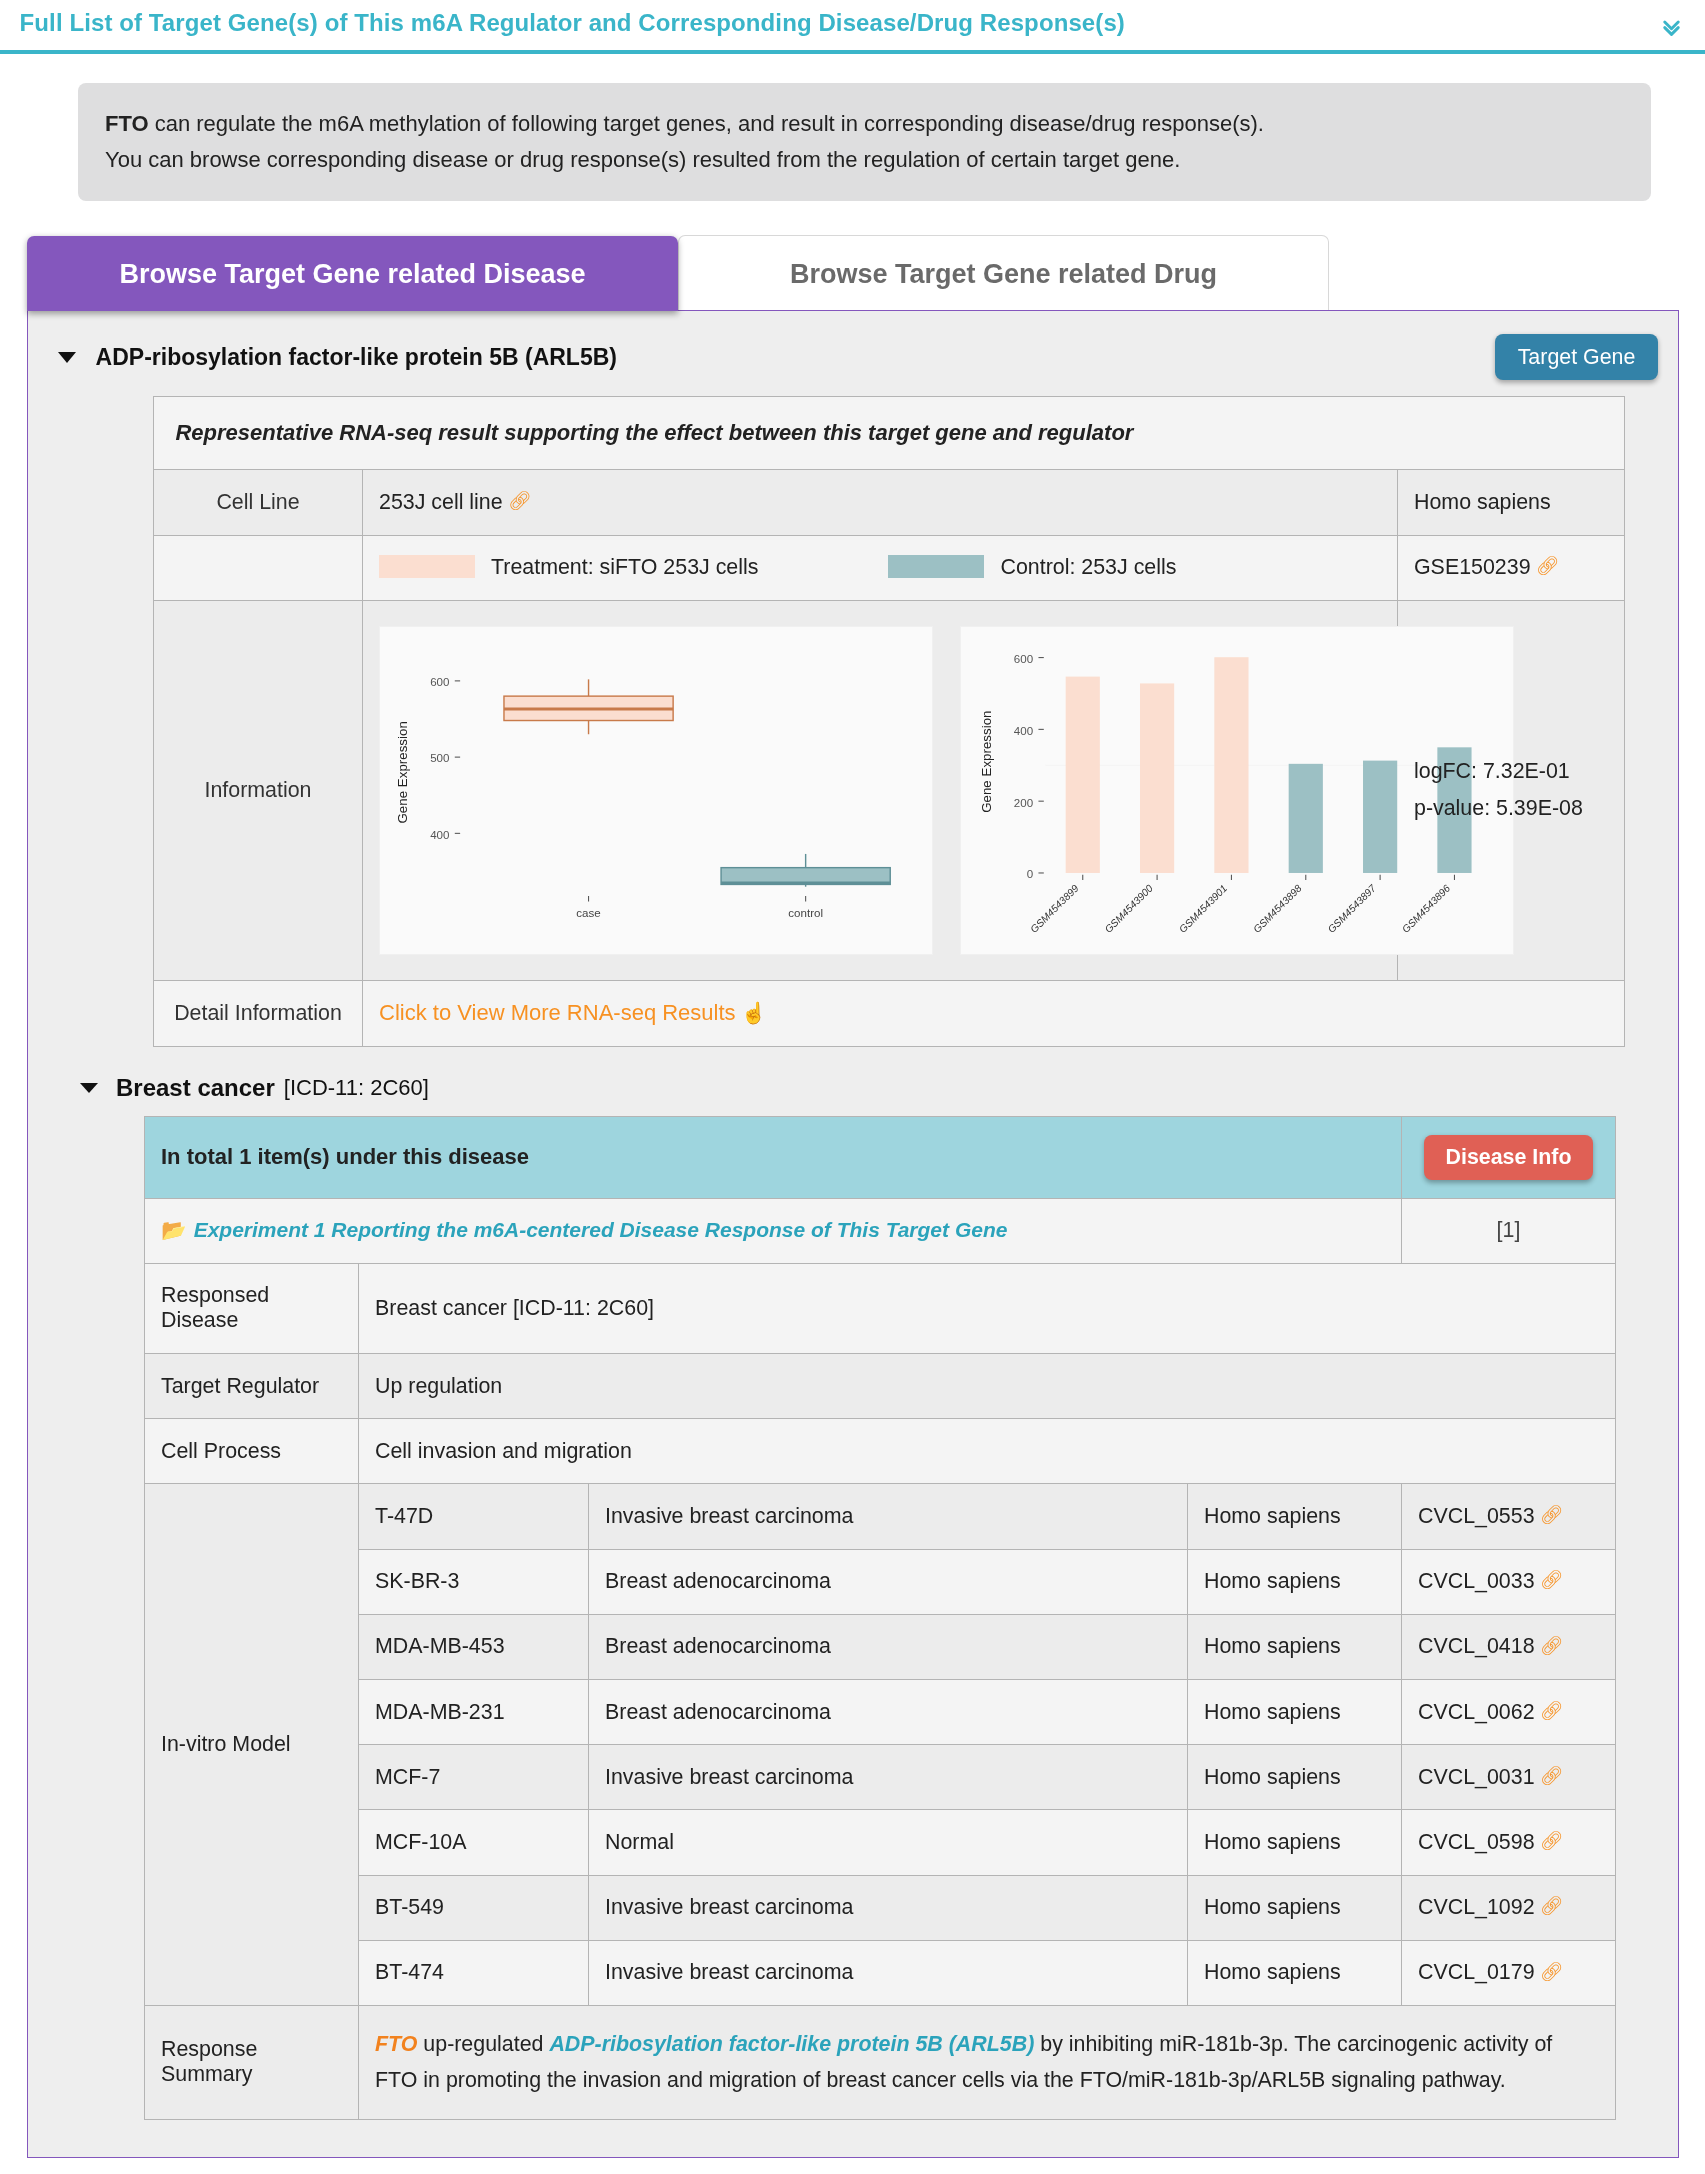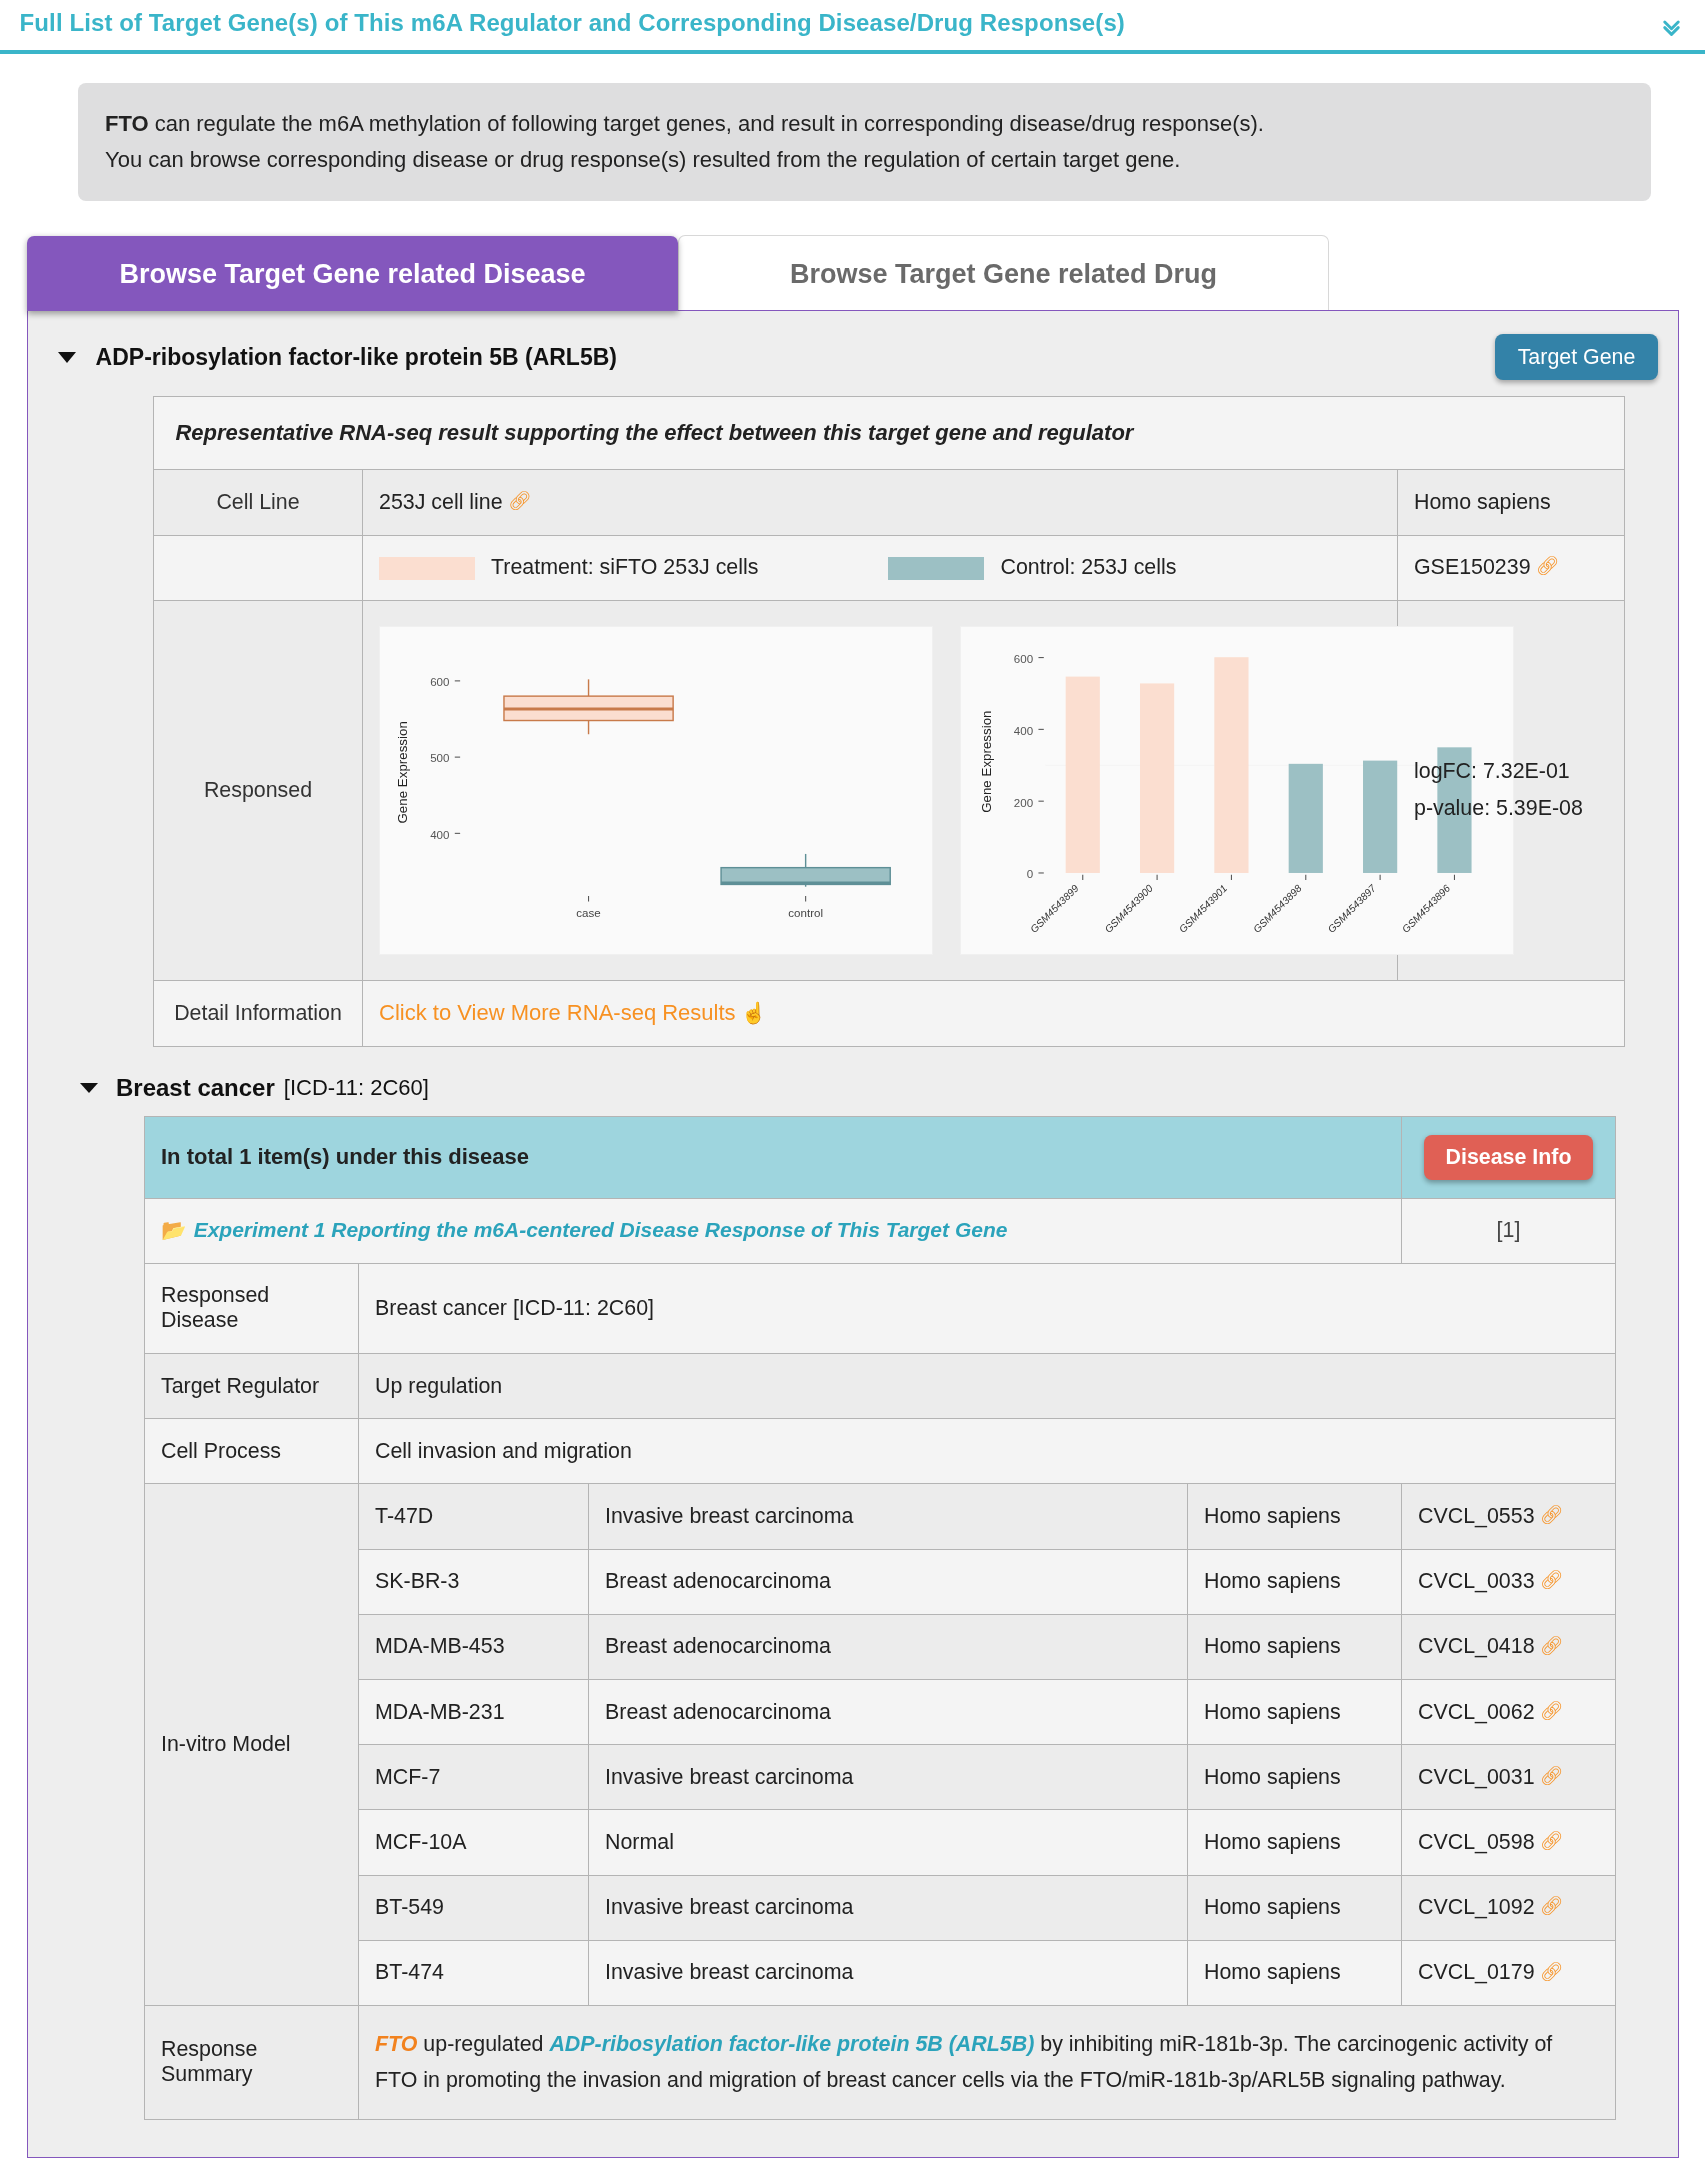--- a/index.html
+++ b/index.html
@@ -205,21 +205,21 @@
   .disease-icd  { font-size: 22px; color: #111; font-weight: normal; }
 
   .link-orange { color: #f79122; font-size: 22px; }
   .pointer-glyph { font-size: 20.5px; margin-left: 5.3px; }
 
   .sum-fto { color: #f2821e; font-style: italic; font-weight: bold; }
   .sum-gene { color: #2ba3bb; font-style: italic; font-weight: bold; }
   .summary-cell { line-height: 1.72; }
 
   
-  .legendline { display:flex; align-items:flex-end; }
+  .legendline { display:flex; align-items:flex-start; }
   .sw { width: 96px; height: 23px; display:inline-block; margin-right: 16px; }
   .sw.treat { background:#fbded0; }
   .sw.ctrl  { background:#9cc0c4; }
   .legend-gap { width: 130px; display:inline-block; }
 
   
   .charts { display: flex; gap: 27px; padding: 5.3px 0; }
   .chartbox { background:#fafafa; border:0.9px solid #f0f0f0; }
 </style>
 </head>
@@ -285,21 +285,21 @@
               <span class="legend-gap"></span>
               <span class="sw ctrl"></span>
               <span>Control: 253J cells</span>
             </span>
           </td>
           <td>
             <span>GSE150239</span><span class="exlink">🔗︎</span>
           </td>
         </tr>
         <tr class="shade">
-          <td class="lab">Responsed</td>
+          <td class="lab">Information</td>
           <td>
             <div class="charts">
 
               <div class="chartbox">
                 <svg id="boxplot-svg" width="552" height="321" viewBox="0 0 620 360" style="font-size:24px">
                     <rect x="0" y="0" width="620" height="360" fill="#fafafa"></rect>
                     <line x1="84" x2="90" y1="231.5" y2="231.5" stroke="#555" stroke-width="1.2"></line>
                     <text x="78" y="237.5" text-anchor="end" font-size="13" fill="#555" font-family="&quot;Liberation Sans&quot;, sans-serif">400</text>
                     <line x1="84" x2="90" y1="145.875" y2="145.875" stroke="#555" stroke-width="1.2"></line>
                     <text x="78" y="151.875" text-anchor="end" font-size="13" fill="#555" font-family="&quot;Liberation Sans&quot;, sans-serif">500</text>

